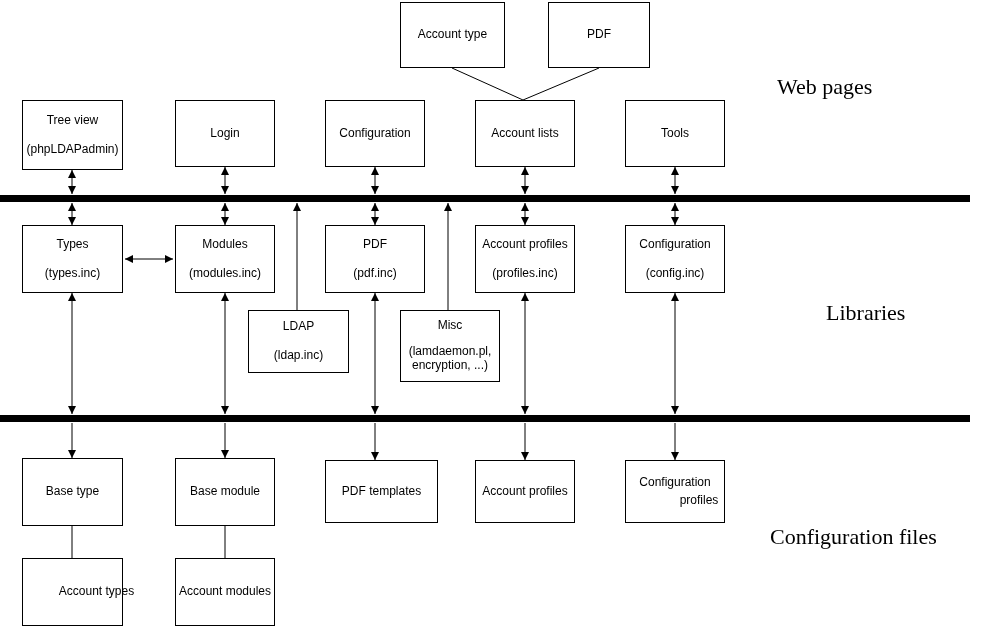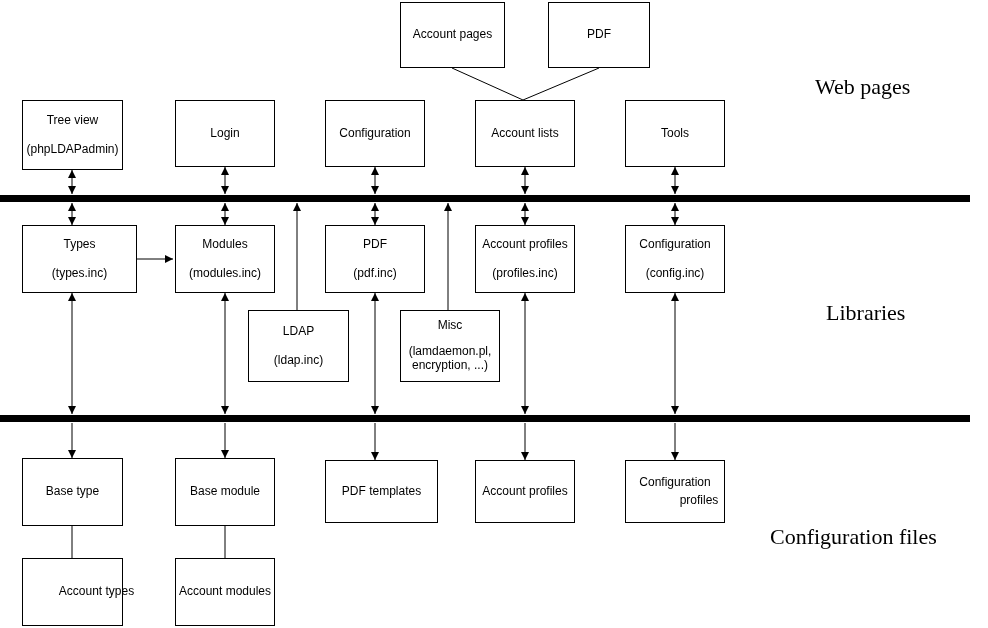--- a/index.html
+++ b/index.html
@@ -109,26 +109,26 @@
       <line x1="525" y1="423" x2="525" y2="460" marker-end="url(#ah)"></line>
       <line x1="675" y1="423" x2="675" y2="460" marker-end="url(#ah)"></line>
     </g>
 
     <g>
       <line x1="72" y1="526" x2="72" y2="558"></line>
       <line x1="225" y1="526" x2="225" y2="558"></line>
     </g>
   </svg>
 
-  <div class="zone-label" style="left:815px; top:74px;">Web pages</div>
+  <div class="zone-label" style="left:777px; top:74px;">Web pages</div>
   <div class="zone-label" style="left:826px; top:300px;">Libraries</div>
   <div class="zone-label" style="left:770px; top:524px;">Configuration files</div>
 
   <div class="box" style="left:400px; top:2px; width:105px; height:66px;">
-    <div class="bl">Account pages</div>
+    <div class="bl">Account type</div>
   </div>
   <div class="box" style="left:548px; top:2px; width:102px; height:66px;">
     <div class="bl">PDF</div>
   </div>
 
   <div class="box sp2" style="left:22px; top:100px; width:101px; height:70px;">
     <div class="bl">Tree view</div>
     <div class="bl">(phpLDAPadmin)</div>
   </div>
   <div class="box" style="left:175px; top:100px; width:100px; height:67px;">
@@ -137,41 +137,41 @@
   <div class="box" style="left:325px; top:100px; width:100px; height:67px;">
     <div class="bl">Configuration</div>
   </div>
   <div class="box" style="left:475px; top:100px; width:100px; height:67px;">
     <div class="bl">Account lists</div>
   </div>
   <div class="box" style="left:625px; top:100px; width:100px; height:67px;">
     <div class="bl">Tools</div>
   </div>
 
-  <div class="box sp2" style="left:22px; top:225px; width:115px; height:68px;">
+  <div class="box sp2" style="left:22px; top:225px; width:101px; height:68px;">
     <div class="bl">Types</div>
     <div class="bl">(types.inc)</div>
   </div>
   <div class="box sp2" style="left:175px; top:225px; width:100px; height:68px;">
     <div class="bl">Modules</div>
     <div class="bl">(modules.inc)</div>
   </div>
   <div class="box sp2" style="left:325px; top:225px; width:100px; height:68px;">
     <div class="bl">PDF</div>
     <div class="bl">(pdf.inc)</div>
   </div>
   <div class="box sp2" style="left:475px; top:225px; width:100px; height:68px;">
     <div class="bl">Account profiles</div>
     <div class="bl">(profiles.inc)</div>
   </div>
   <div class="box sp2" style="left:625px; top:225px; width:100px; height:68px;">
     <div class="bl">Configuration</div>
     <div class="bl">(config.inc)</div>
   </div>
-  <div class="box sp2" style="left:248px; top:310px; width:101px; height:72px;">
+  <div class="box sp2" style="left:248px; top:310px; width:101px; height:63px;">
     <div class="bl">LDAP</div>
     <div class="bl">(ldap.inc)</div>
   </div>
   <div class="box sp3" style="left:400px; top:310px; width:100px; height:72px;">
     <div class="bl">Misc</div>
     <div class="bl g">(lamdaemon.pl,</div>
     <div class="bl">encryption, ...)</div>
   </div>
 
   <div class="box" style="left:22px; top:458px; width:101px; height:68px;">

